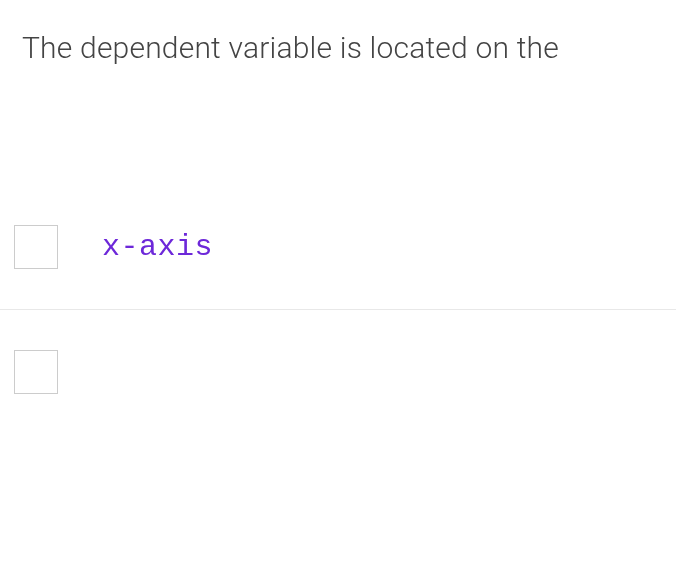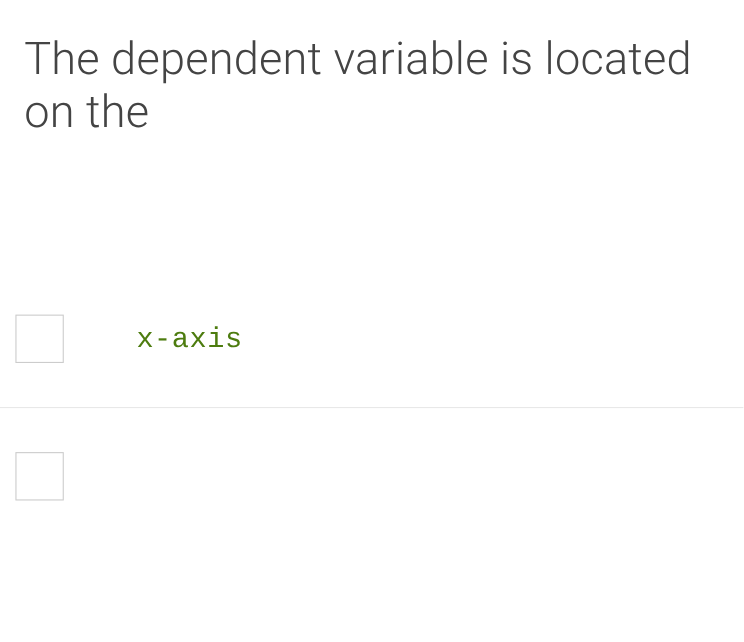--- a/index.html
+++ b/index.html
@@ -8,21 +8,21 @@
       box-sizing: border-box;
     }
     body {
       width: 676px;
       height: 584px;
       background: #ffffff;
       font-family: -apple-system, BlinkMacSystemFont, "Segoe UI", Roboto, Helvetica, Arial, sans-serif;
       color: #333333;
     }
     .question-text {
-      font-size: 41px;
+      font-size: 30px;
       font-weight: 300;
       color: #444444;
       padding: 30px 20px 10px 22px;
       letter-spacing: 0.2px;
     }
     .options-container {
       margin-top: 110px;
     }
     .option-row {
       display: flex;
@@ -38,23 +38,23 @@
       width: 44px;
       height: 44px;
       border: 1px solid #cccccc;
       background: #ffffff;
       cursor: pointer;
       flex-shrink: 0;
       margin-left: 4px;
     }
     .option-label {
       font-family: "Courier New", Courier, monospace;
-      font-size: 26px;
-      color: #4d7c0f;
-      margin-left: 66px;
+      font-size: 30px;
+      color: #6d28d9;
+      margin-left: 44px;
       letter-spacing: 0.5px;
     }
   </style>
 </head>
 <body>
 
 <div class="question-text">The dependent variable is located on the</div>
 
 <div class="options-container">
 

